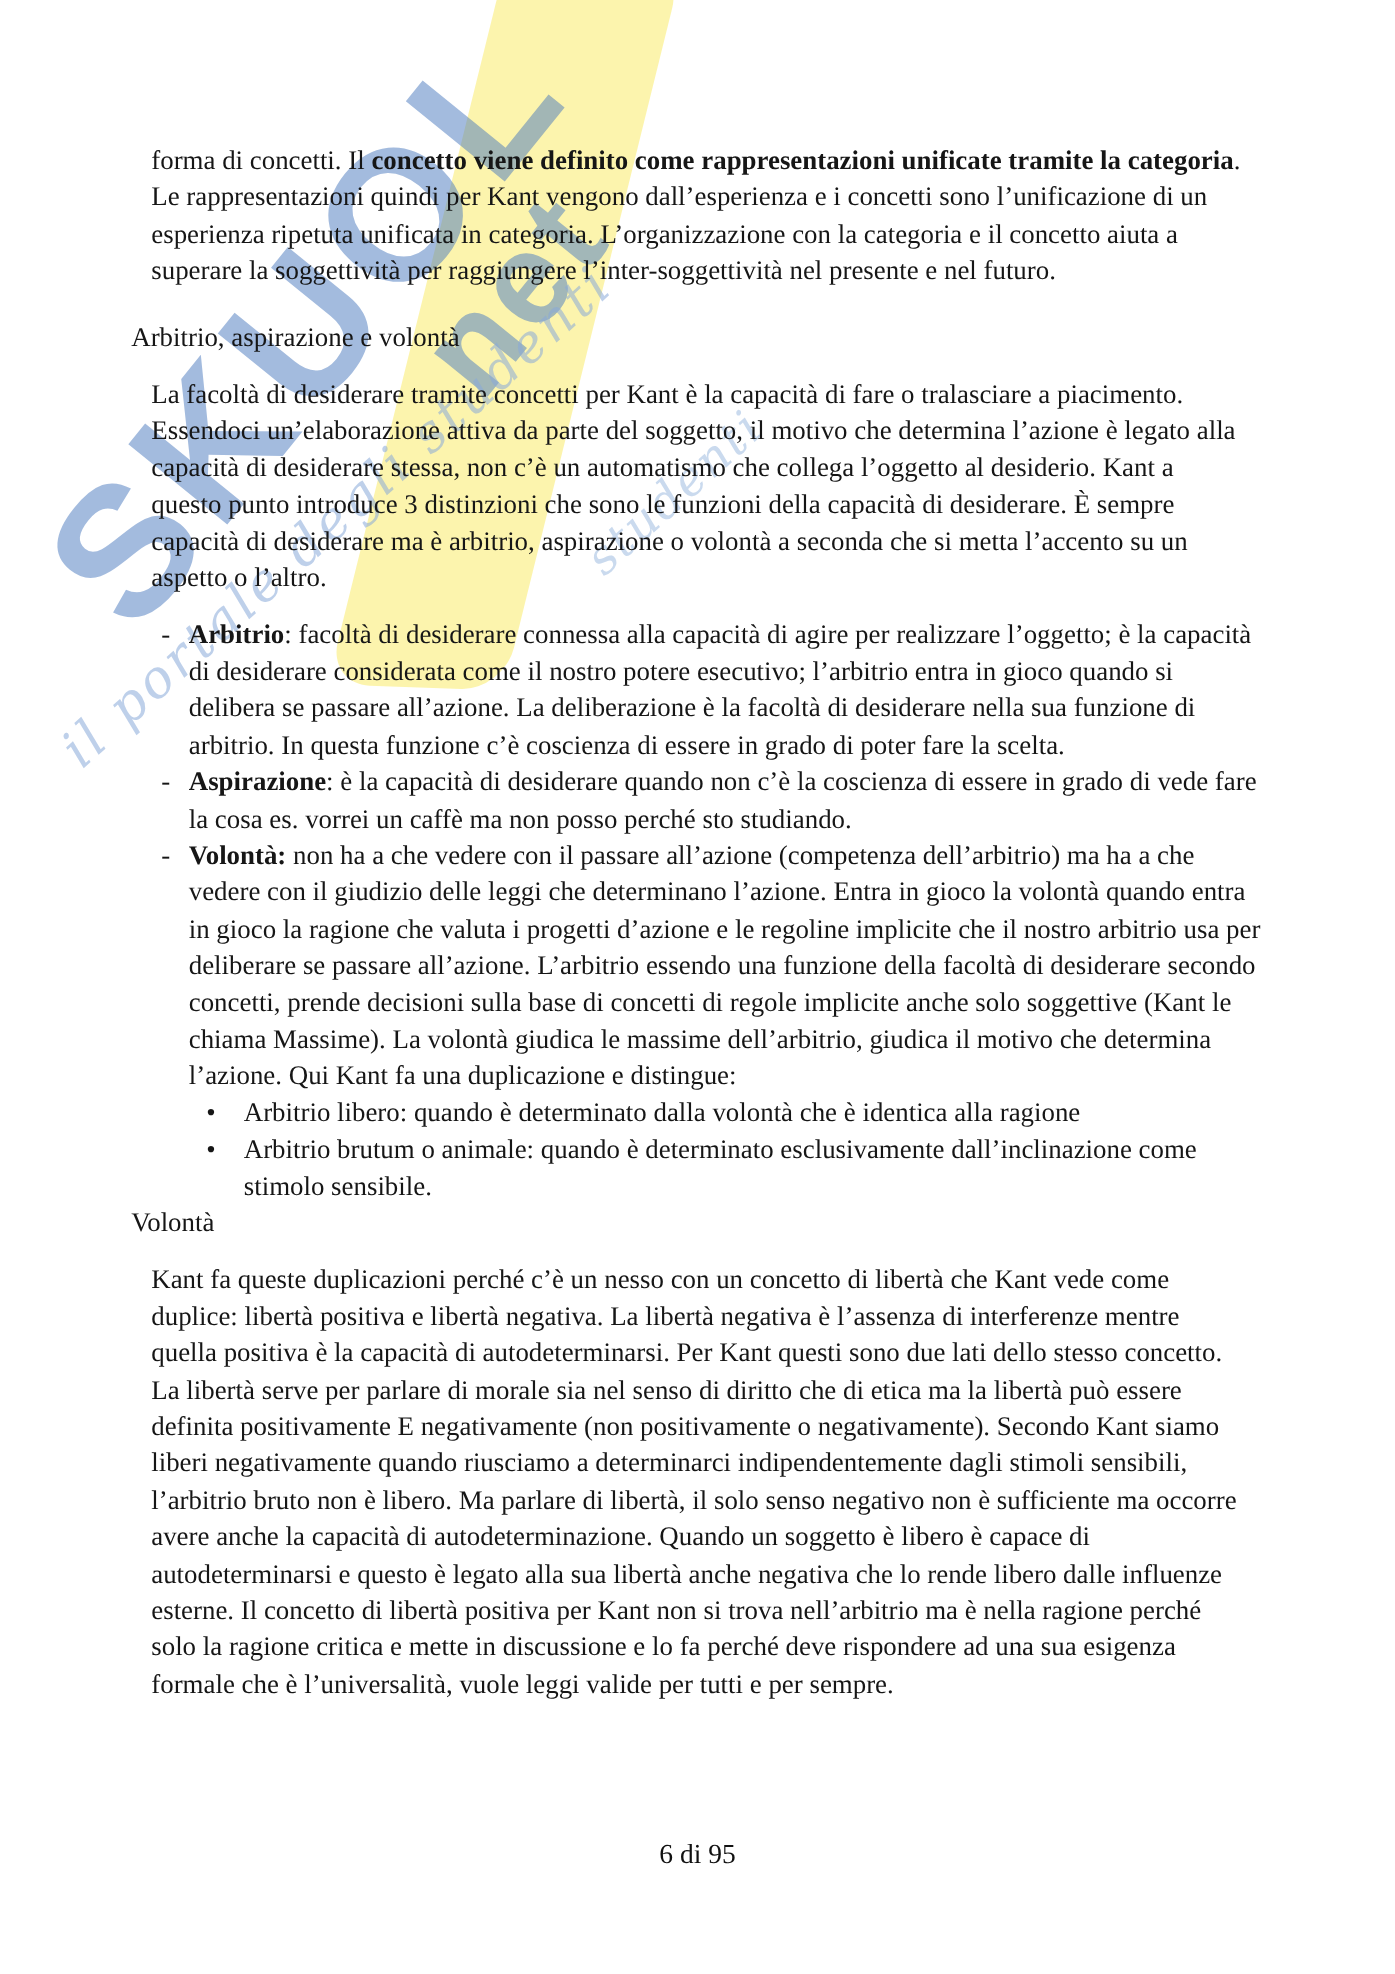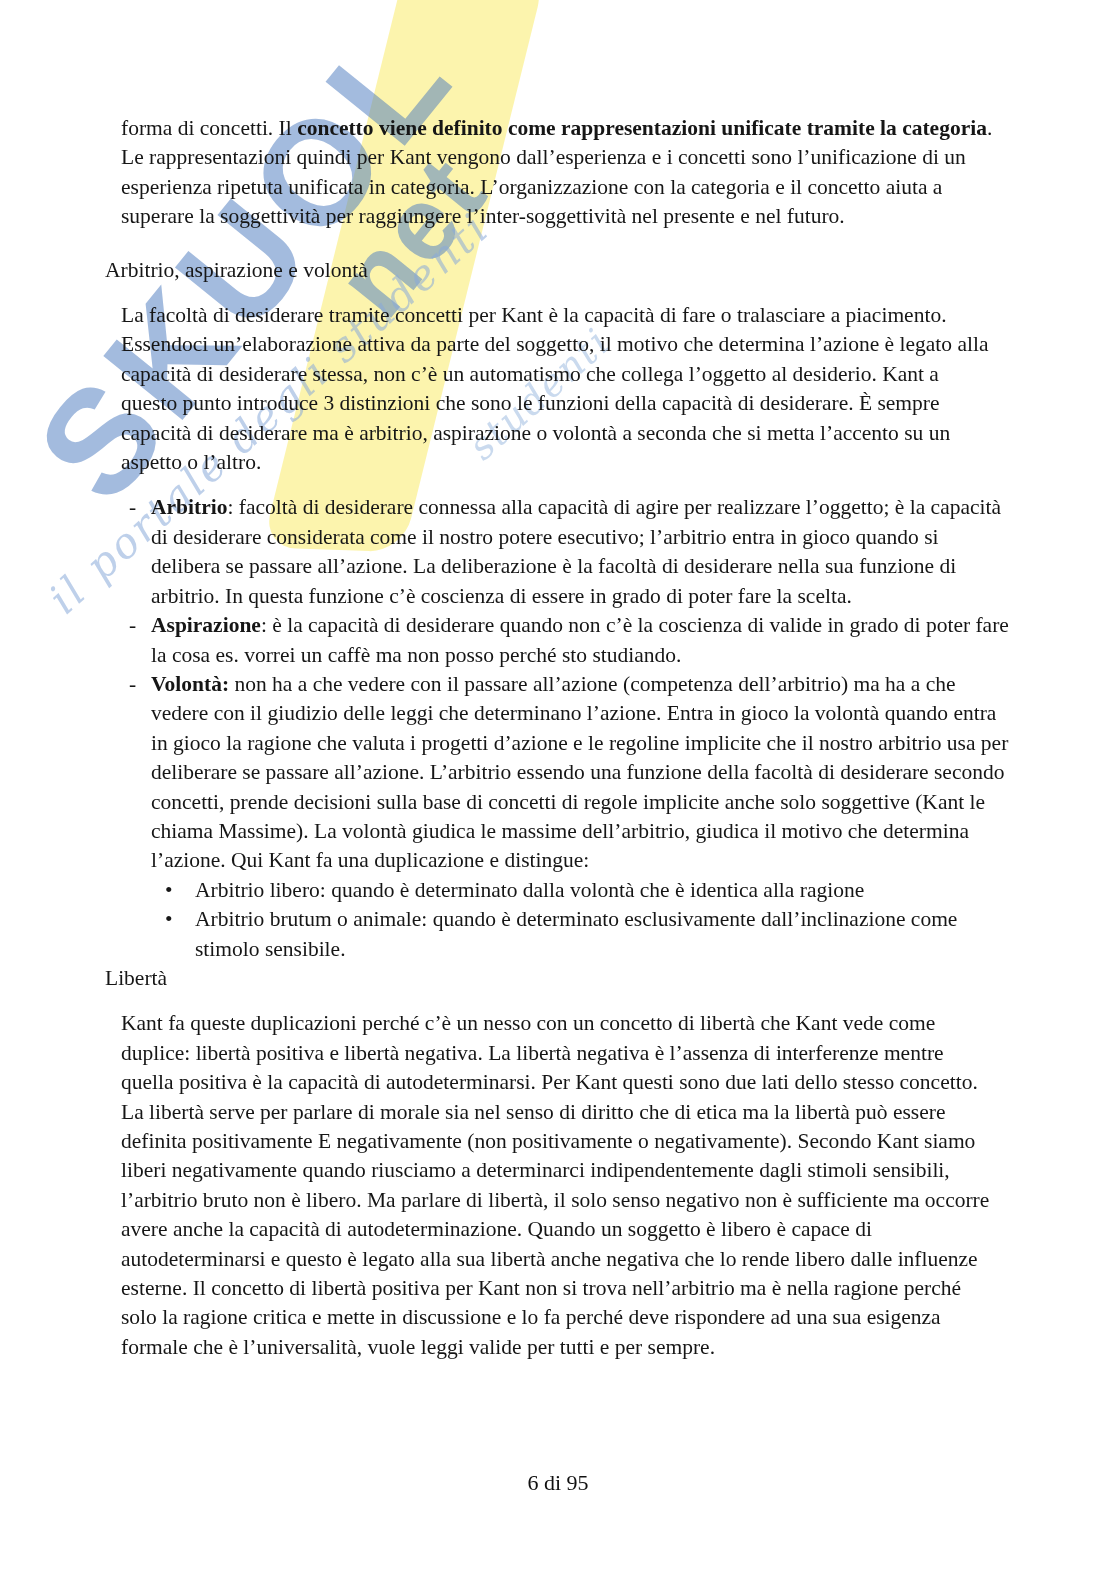--- a/index.html
+++ b/index.html
@@ -127,39 +127,39 @@
 
   <p>La facoltà di desiderare tramite concetti per Kant è la capacità di fare o tralasciare a piacimento. Essendoci un’elaborazione attiva da parte del soggetto, il motivo che determina l’azione è legato alla capacità di desiderare stessa, non c’è un automatismo che collega l’oggetto al desiderio. Kant a questo punto introduce 3 distinzioni che sono le funzioni della capacità di desiderare. È sempre capacità di desiderare ma è arbitrio, aspirazione o volontà a seconda che si metta l’accento su un aspetto o l’altro.</p>
 
   <ul class="doclist">
     <li class="l1">
       <span class="marker">-</span>
       <div class="li-text"><strong>Arbitrio</strong><span>: </span><span>facoltà di desiderare connessa alla capacità di agire per realizzare l’oggetto; è la capacità di desiderare considerata come il nostro potere esecutivo; l’arbitrio entra in gioco quando si delibera se passare all’azione. La deliberazione è la facoltà di desiderare nella sua funzione di arbitrio. In questa funzione c’è coscienza di essere in grado di poter fare la scelta.</span></div>
     </li>
     <li class="l1">
       <span class="marker">-</span>
-      <div class="li-text"><strong>Aspirazione</strong><span>: </span><span>è la capacità di desiderare quando non c’è la coscienza di valide in grado di poter fare la cosa es. vorrei un caffè ma non posso perché sto studiando.</span></div>
+      <div class="li-text"><strong>Aspirazione</strong><span>: </span><span>è la capacità di desiderare quando non c’è la coscienza di essere in grado di vede fare la cosa es. vorrei un caffè ma non posso perché sto studiando.</span></div>
     </li>
     <li class="l1">
       <span class="marker">-</span>
       <div class="li-text"><strong>Volontà:</strong><span> </span><span>non ha a che vedere con il passare all’azione (competenza dell’arbitrio) ma ha a che vedere con il giudizio delle leggi che determinano l’azione. Entra in gioco la volontà quando entra in gioco la ragione che valuta i progetti d’azione e le regoline implicite che il nostro arbitrio usa per deliberare se passare all’azione.  L’arbitrio essendo una funzione della facoltà di desiderare secondo concetti, prende decisioni sulla base di concetti di regole implicite anche solo soggettive (Kant le chiama Massime). La volontà giudica le massime dell’arbitrio, giudica il motivo che determina l’azione. Qui Kant fa una duplicazione e distingue:</span></div>
     </li>
   </ul>
 
   <ul class="doclist">
     <li class="l2">
       <span class="marker">•</span>
       <div class="li-text">Arbitrio libero: quando è determinato dalla volontà che è identica alla ragione</div>
     </li>
     <li class="l2">
       <span class="marker">•</span>
       <div class="li-text">Arbitrio brutum o animale: quando è determinato esclusivamente dall’inclinazione come stimolo sensibile.</div>
     </li>
   </ul>
 
-  <h2 class="section-heading">Libertà</h2>
+  <h2 class="section-heading">Volontà</h2>
 
   <p>Kant fa queste duplicazioni perché c’è un nesso con un concetto di libertà che Kant vede come duplice: libertà positiva e libertà negativa. La libertà negativa è l’assenza di interferenze mentre quella positiva è la capacità di autodeterminarsi. Per Kant questi sono due lati dello stesso concetto. La libertà serve per parlare di morale sia nel senso di diritto che di etica ma la libertà può essere definita positivamente E negativamente (non positivamente o negativamente). Secondo Kant siamo liberi negativamente quando riusciamo a determinarci indipendentemente dagli stimoli sensibili, l’arbitrio bruto non è libero. Ma parlare di libertà, il solo senso negativo non è sufficiente ma occorre avere anche la capacità di autodeterminazione. Quando un soggetto è libero è capace di autodeterminarsi e questo è legato alla sua libertà anche negativa che lo rende libero dalle influenze esterne. Il concetto di libertà positiva per Kant non si trova nell’arbitrio ma è nella ragione perché solo la ragione critica e mette in discussione e lo fa perché deve rispondere ad una sua esigenza formale che è l’universalità, vuole leggi valide per tutti e per sempre.</p>
 
 
 </div>
 
 <div class="footer">6 di 95</div>
 
 </body></html>

